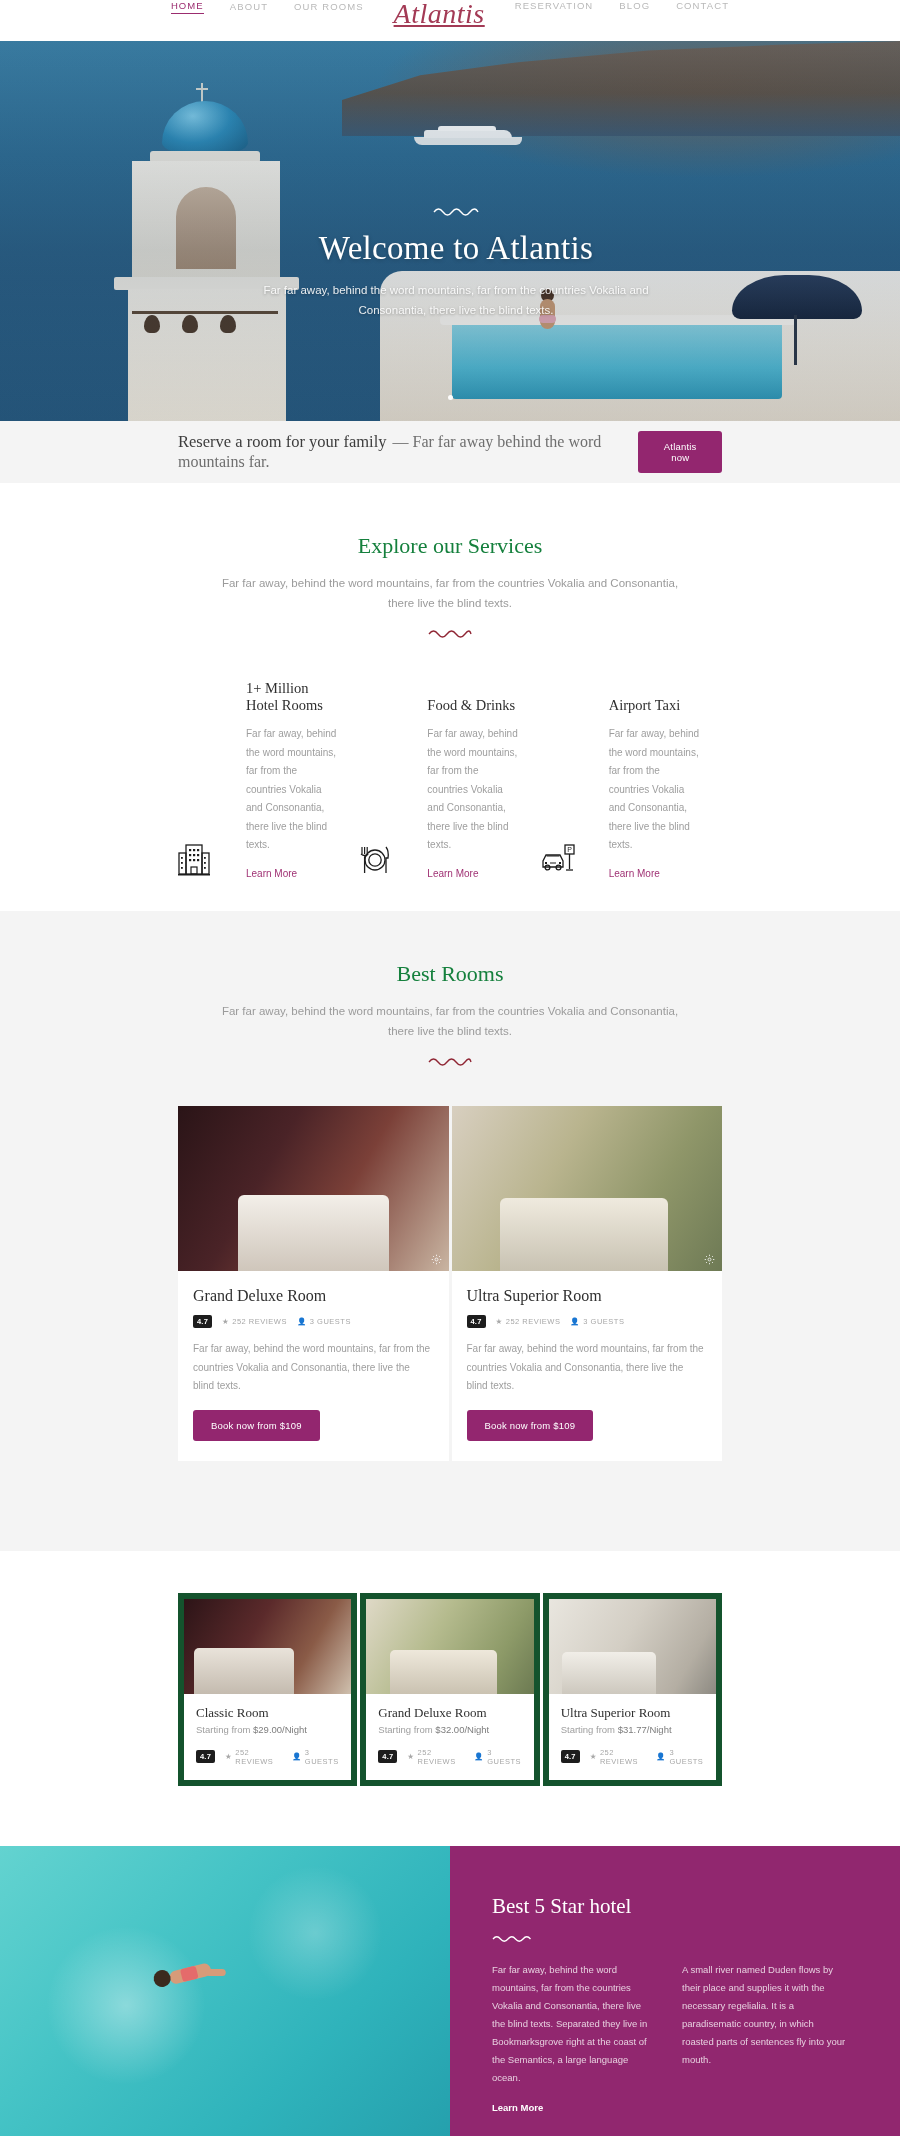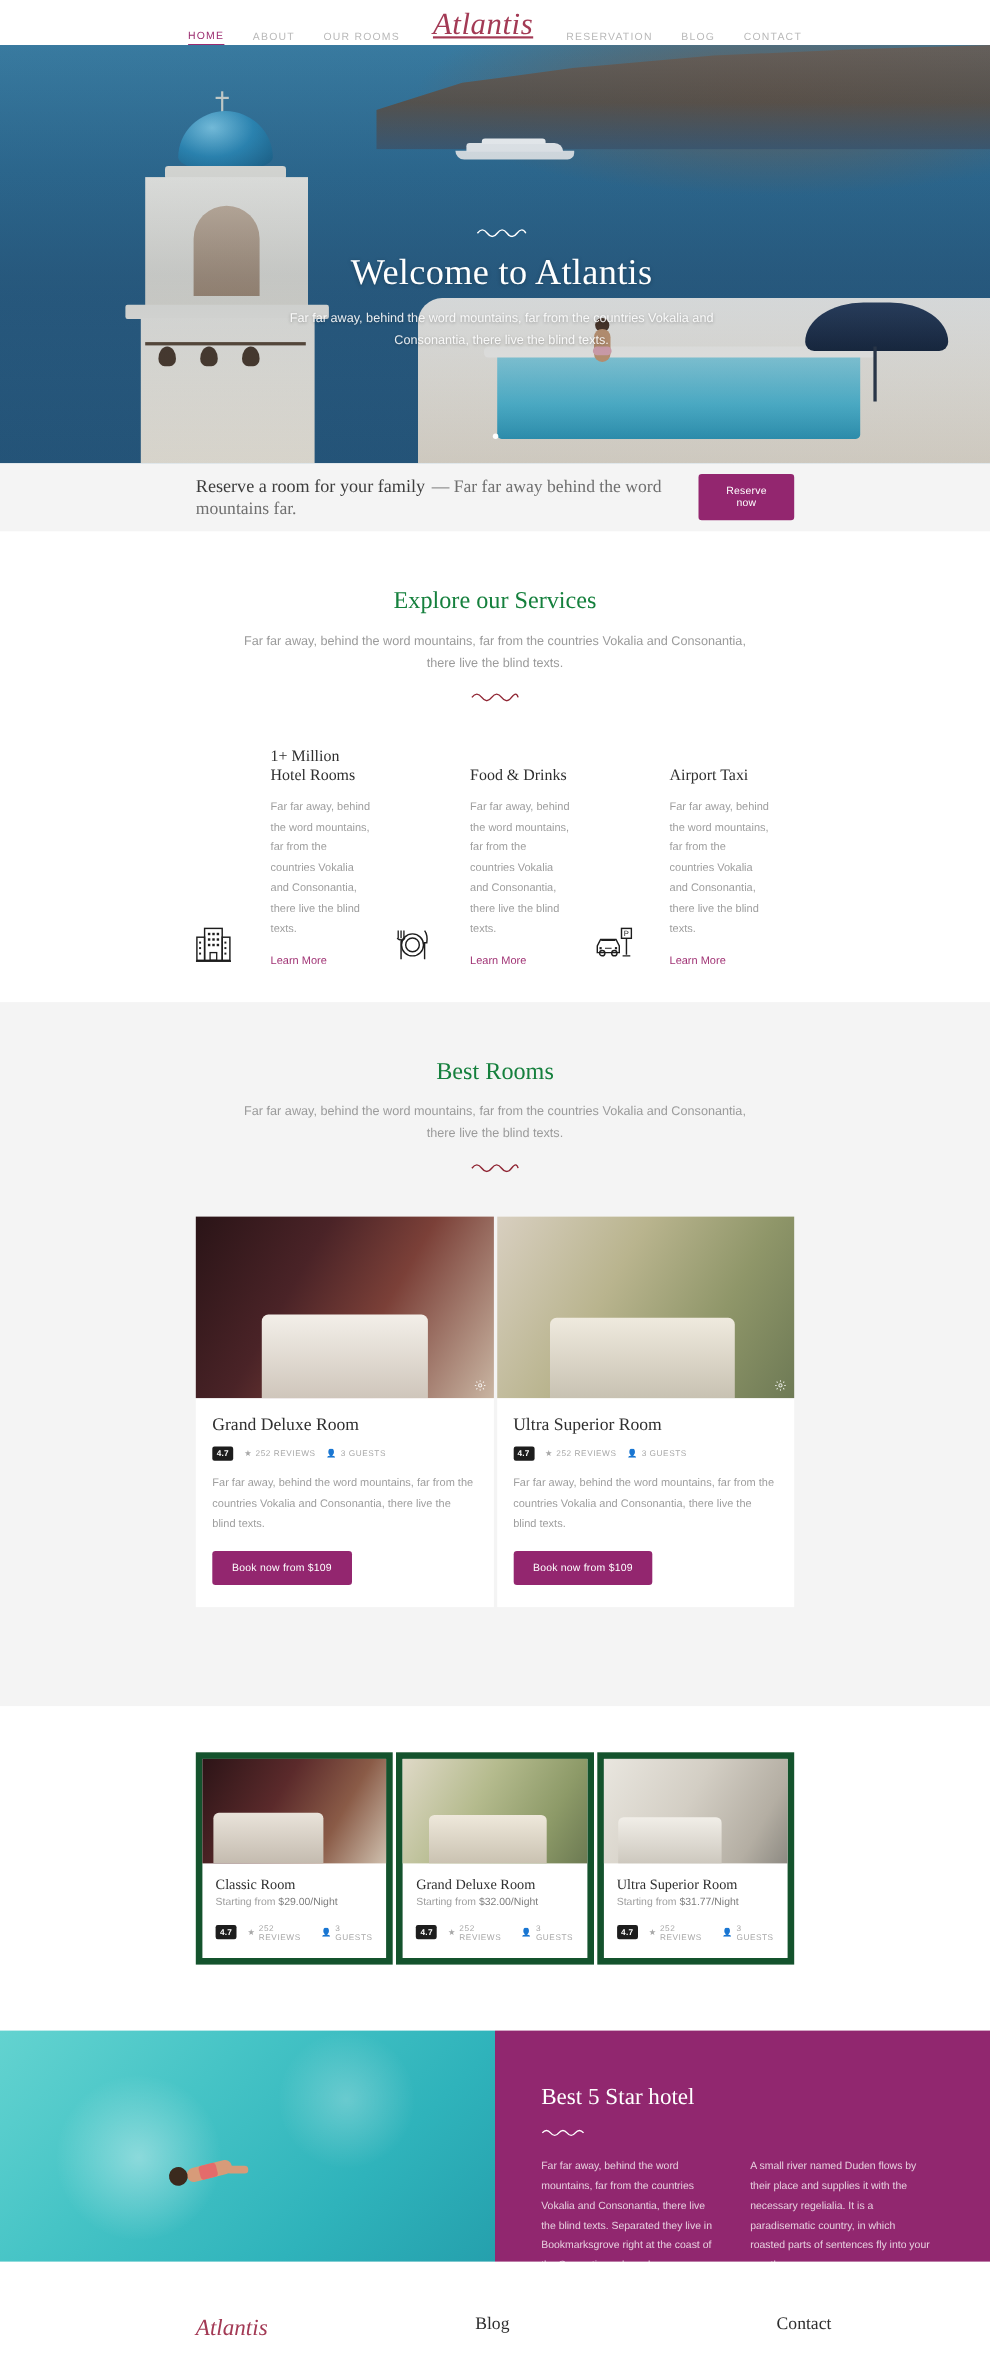--- a/index.html
+++ b/index.html
@@ -10,21 +10,21 @@
     color:#333;
     -webkit-font-smoothing:antialiased;
   }
   .serif{font-family:"Liberation Serif", serif;}
 
   
   .navbar{
     height:41px;
     background:#fff;
     display:flex;
-    align-items:flex-end;
+    align-items:flex-start;
     justify-content:center;
     gap:0;
     position:relative;
   }
   .nav-group{display:flex;align-items:center;gap:26px;}
   .nav-link{
     font-size:9.5px;
     letter-spacing:1.1px;
     color:#b9b9b9;
     text-decoration:none;
@@ -266,21 +266,21 @@
   .mi-2{background:linear-gradient(120deg,#dfd9c7 0%,#b5bb8e 40%,#8d9a68 75%,#6c7a52 100%);}
   .mi-2:after{content:"";position:absolute;left:14%;bottom:0;width:64%;height:46%;background:linear-gradient(180deg,#eee8db,#cac2b1);border-radius:5px 5px 0 0;}
   .mi-3{background:linear-gradient(120deg,#e9e6df 0%,#d3cec4 45%,#b4aea3 80%,#8d8a82 100%);}
   .mi-3:after{content:"";position:absolute;left:8%;bottom:0;width:56%;height:44%;background:linear-gradient(180deg,#f1eee8,#cdc8be);border-radius:5px 5px 0 0;}
   .more-body{padding:11px 12px 14px;}
   .more-name{font-family:"Liberation Serif",serif;font-size:13px;font-weight:400;color:#2f2f2f;}
   .more-price{font-size:9.5px;color:#9e9e9e;margin-top:3px;}
   .more-price b{color:#7d7d7d;font-weight:normal;}
 
   
-  .fivestar{display:flex;height:210px;}
+  .fivestar{display:flex;height:290px;}
   .fs-img{
     flex:0 0 450px;position:relative;overflow:hidden;
     background:
       radial-gradient(circle at 28% 55%, rgba(255,255,255,.38) 0%, rgba(255,255,255,0) 22%),
       radial-gradient(circle at 70% 30%, rgba(255,255,255,.25) 0%, rgba(255,255,255,0) 18%),
       linear-gradient(135deg,#63d3d0 0%,#46c4c6 35%,#2fb3bb 70%,#25a0ad 100%);
   }
   .swimmer{position:absolute;top:108px;left:152px;width:70px;height:46px;transform:rotate(-14deg);}
   .swimmer .body{position:absolute;top:14px;left:18px;width:42px;height:13px;background:#d79b79;border-radius:7px;}
   .swimmer .head{position:absolute;top:10px;left:2px;width:17px;height:17px;background:#3b2a1e;border-radius:50%;}
@@ -370,21 +370,21 @@
   </div>
   <div class="hero-dots">
     <span></span>
   </div>
 </div>
 
 <div class="reserve-bar">
   <div class="reserve-text">
     <span class="serif">Reserve a room for your family</span><span class="small serif">— Far far away behind the word mountains far.</span>
   </div>
-  <button class="btn">Reserve now</button>
+  <button class="btn">Atlantis now</button>
 </div>
 
 <div class="section">
   <div class="sec-head">
     <h2 class="sec-title">Explore our Services</h2>
     <p class="sec-sub">Far far away, behind the word mountains, far from the countries Vokalia and Consonantia, there live the blind texts.</p>
     <svg class="sec-squiggle" viewBox="0 0 44 9">
       <path d="M1 5 C4 1, 7 1, 10 5 S16 9, 19 5 S25 1, 28 5 S34 9, 37 5 S42 1, 43 5" fill="none" stroke="#8f2533" stroke-width="1.3"></path>
     </svg>
   </div>

